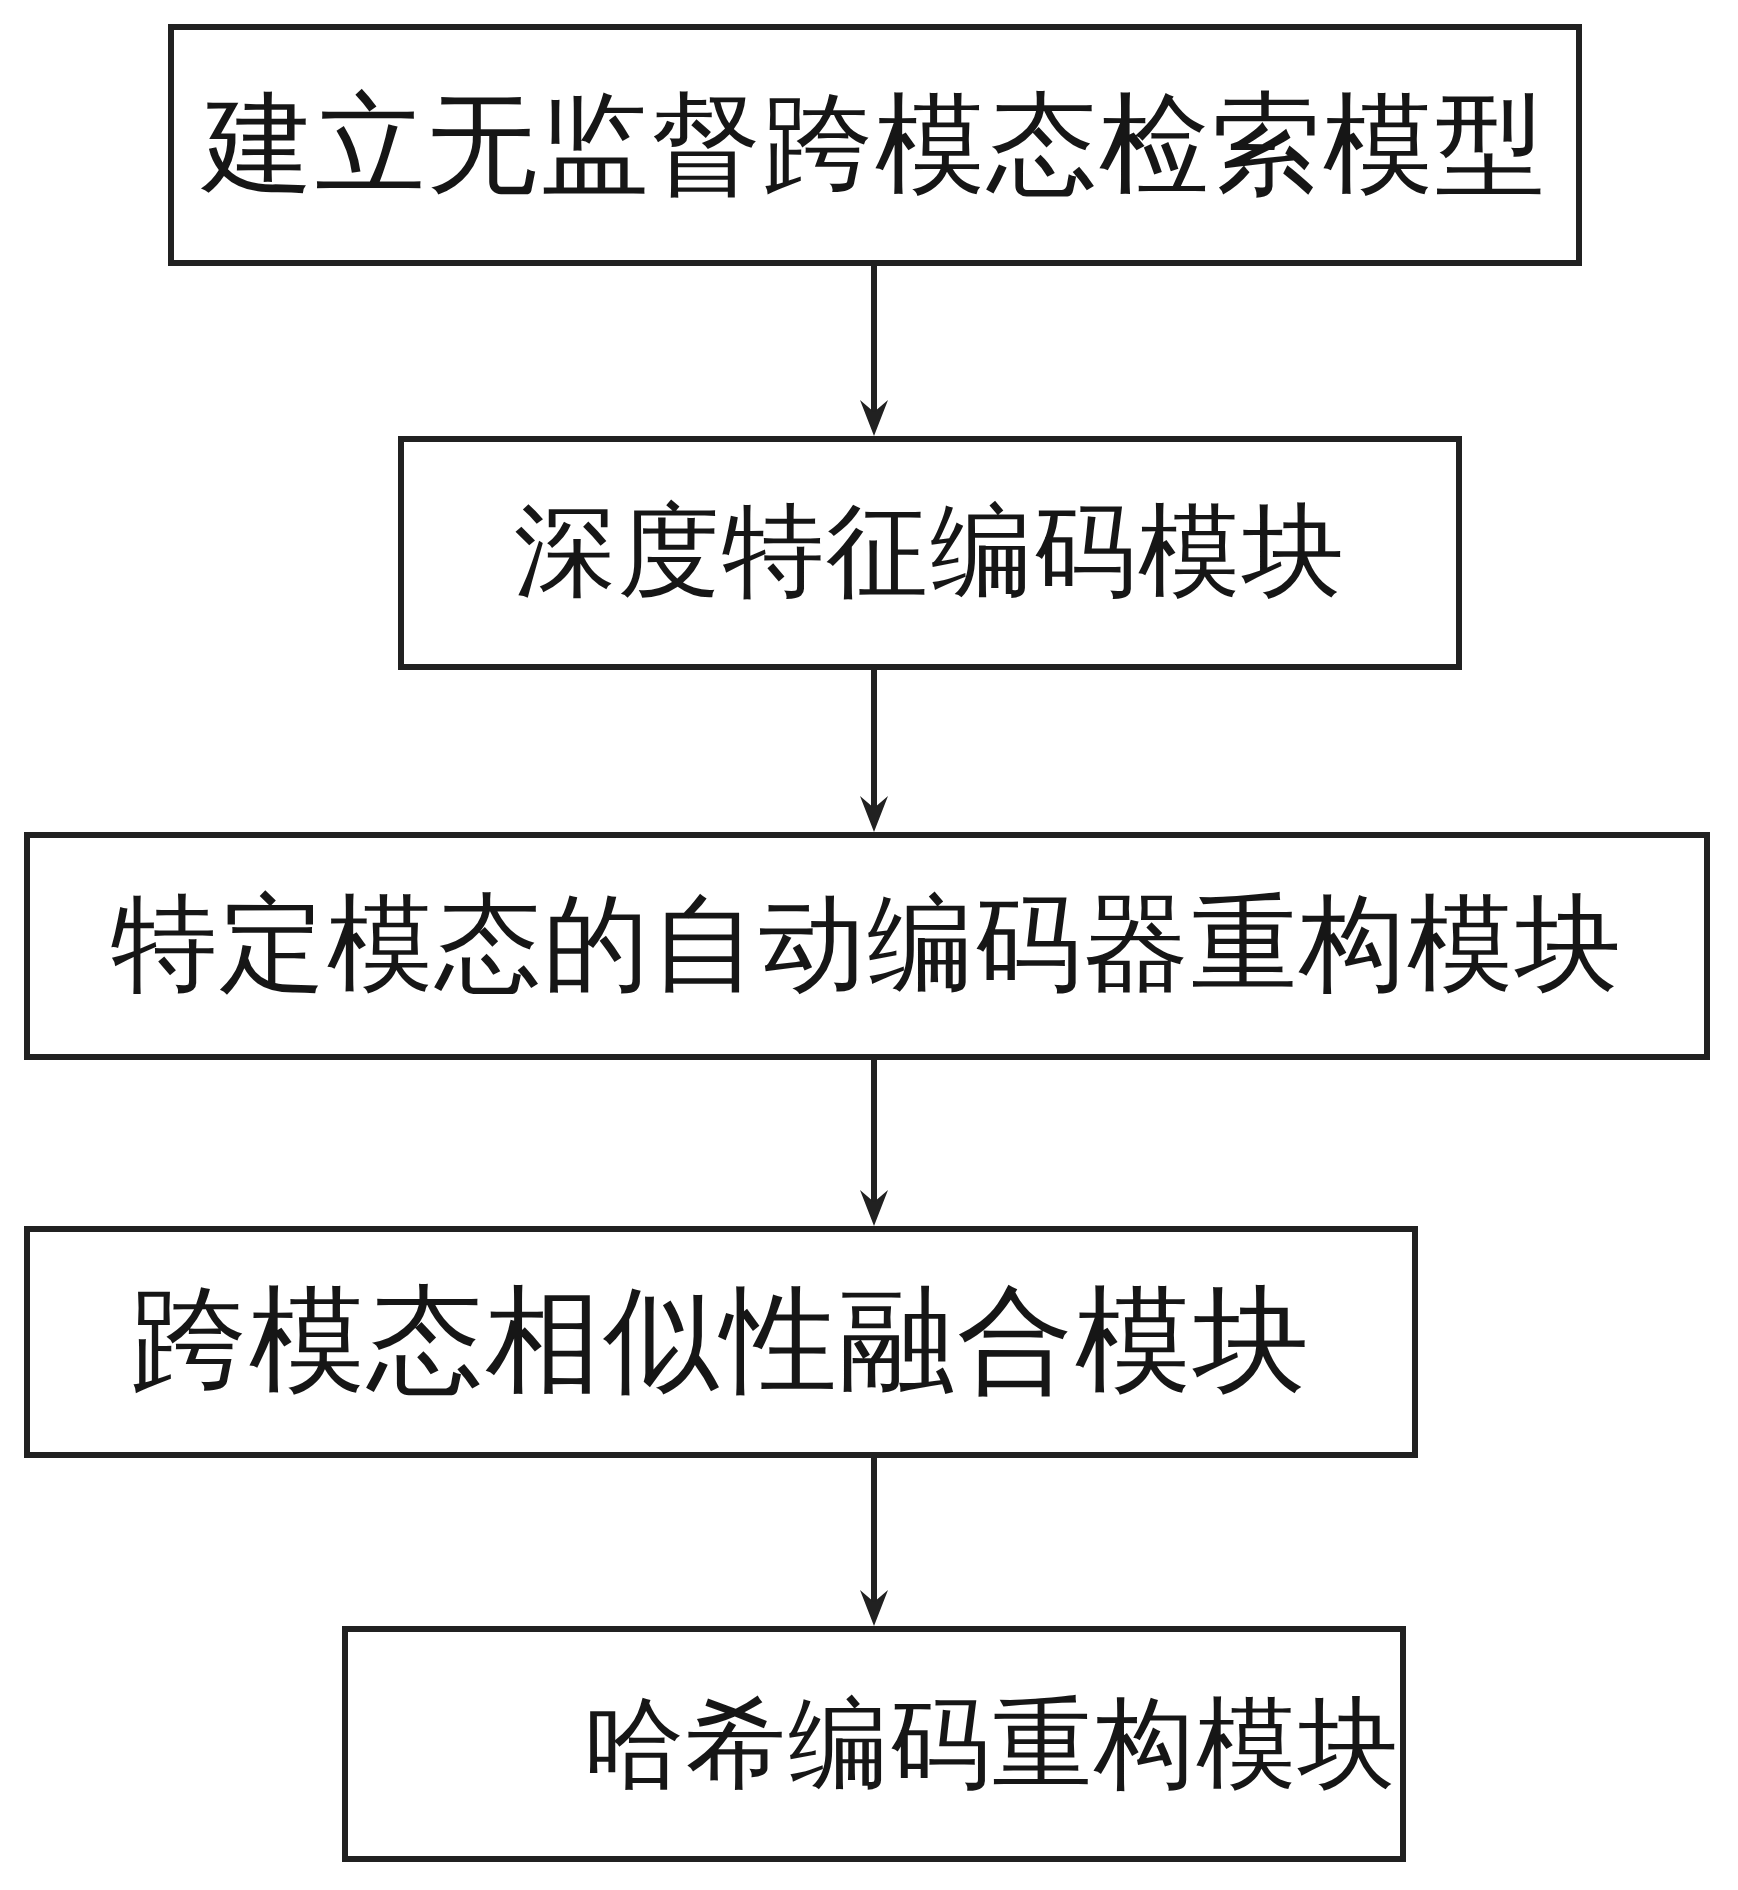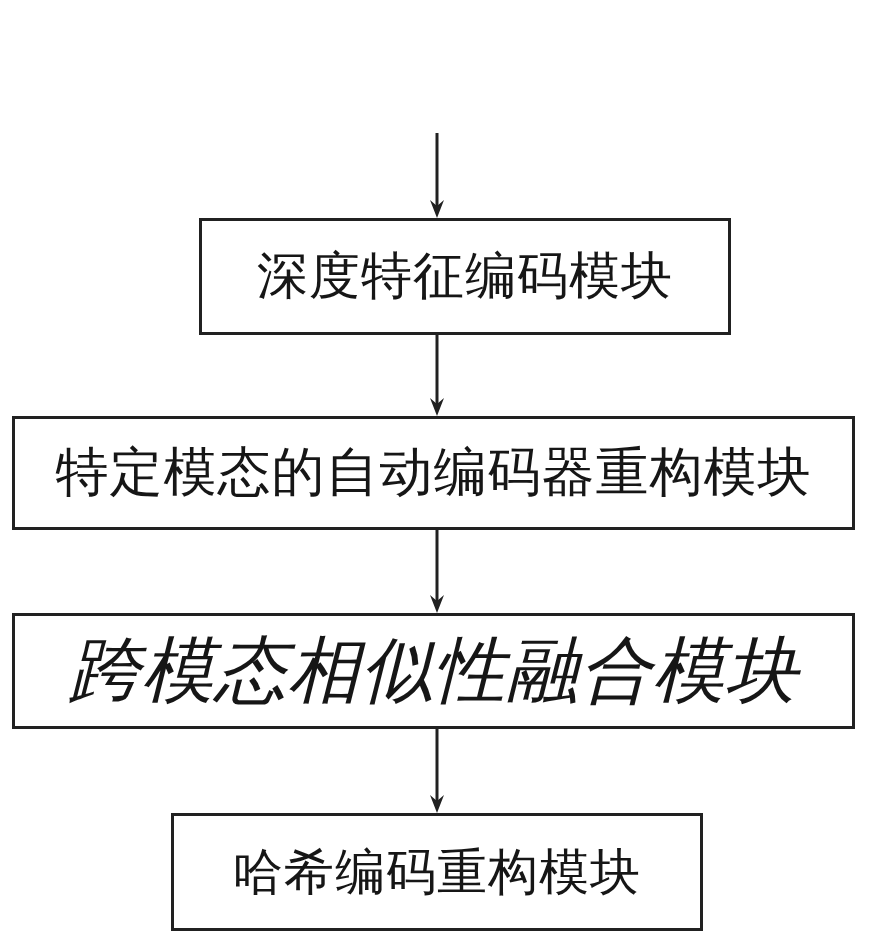--- a/index.html
+++ b/index.html
@@ -25,39 +25,42 @@
     justify-content: center;
     text-align: center;
     color: #161616;
     white-space: nowrap;
     letter-spacing: 1px;
   }
   
   #node-1 { left: 84px;  top: 12px;  width: 707px; height: 121px; font-size: 55px; }
   #node-2 { left: 171px; top: 218px; width: 532px; height: 117px; font-size: 51px; margin-left: 28px; }
   #node-3 { left: 12px;  top: 416px; width: 843px; height: 114px; font-size: 53px; }
-  #node-4 { left: 12px;  top: 613px; width: 843px; height: 116px; font-size: 72px; font-style: italic; }
-  #node-5 { left: 171px; top: 813px; width: 532px; height: 118px; font-size: 50px; }
+  #node-4 { left: 12px;  top: 613px; width: 697px; height: 116px; font-size: 58px; }
+  #node-5 { left: 171px; top: 813px; width: 532px; height: 118px; font-size: 50px; justify-content: flex-end; }
 
   #arrow-layer {
     position: absolute;
     left: 0;
     top: 0;
     width: 869px;
     height: 945px;
     pointer-events: none;
   }
   .arrow-line { stroke: #212121; stroke-width: 3; fill: none; }
   .arrow-head { fill: #212121; stroke: none; }
 </style>
 </head>
 <body>
 
 <div id="canvas">
 
+  <div class="flow-node" id="node-1">
+    <span>建立无监督跨模态检索模型</span>
+  </div>
 
   <div class="flow-node" id="node-2">
     <span>深度特征编码模块</span>
   </div>
 
   <div class="flow-node" id="node-3">
     <span>特定模态的自动编码器重构模块</span>
   </div>
 
   <div class="flow-node" id="node-4">

